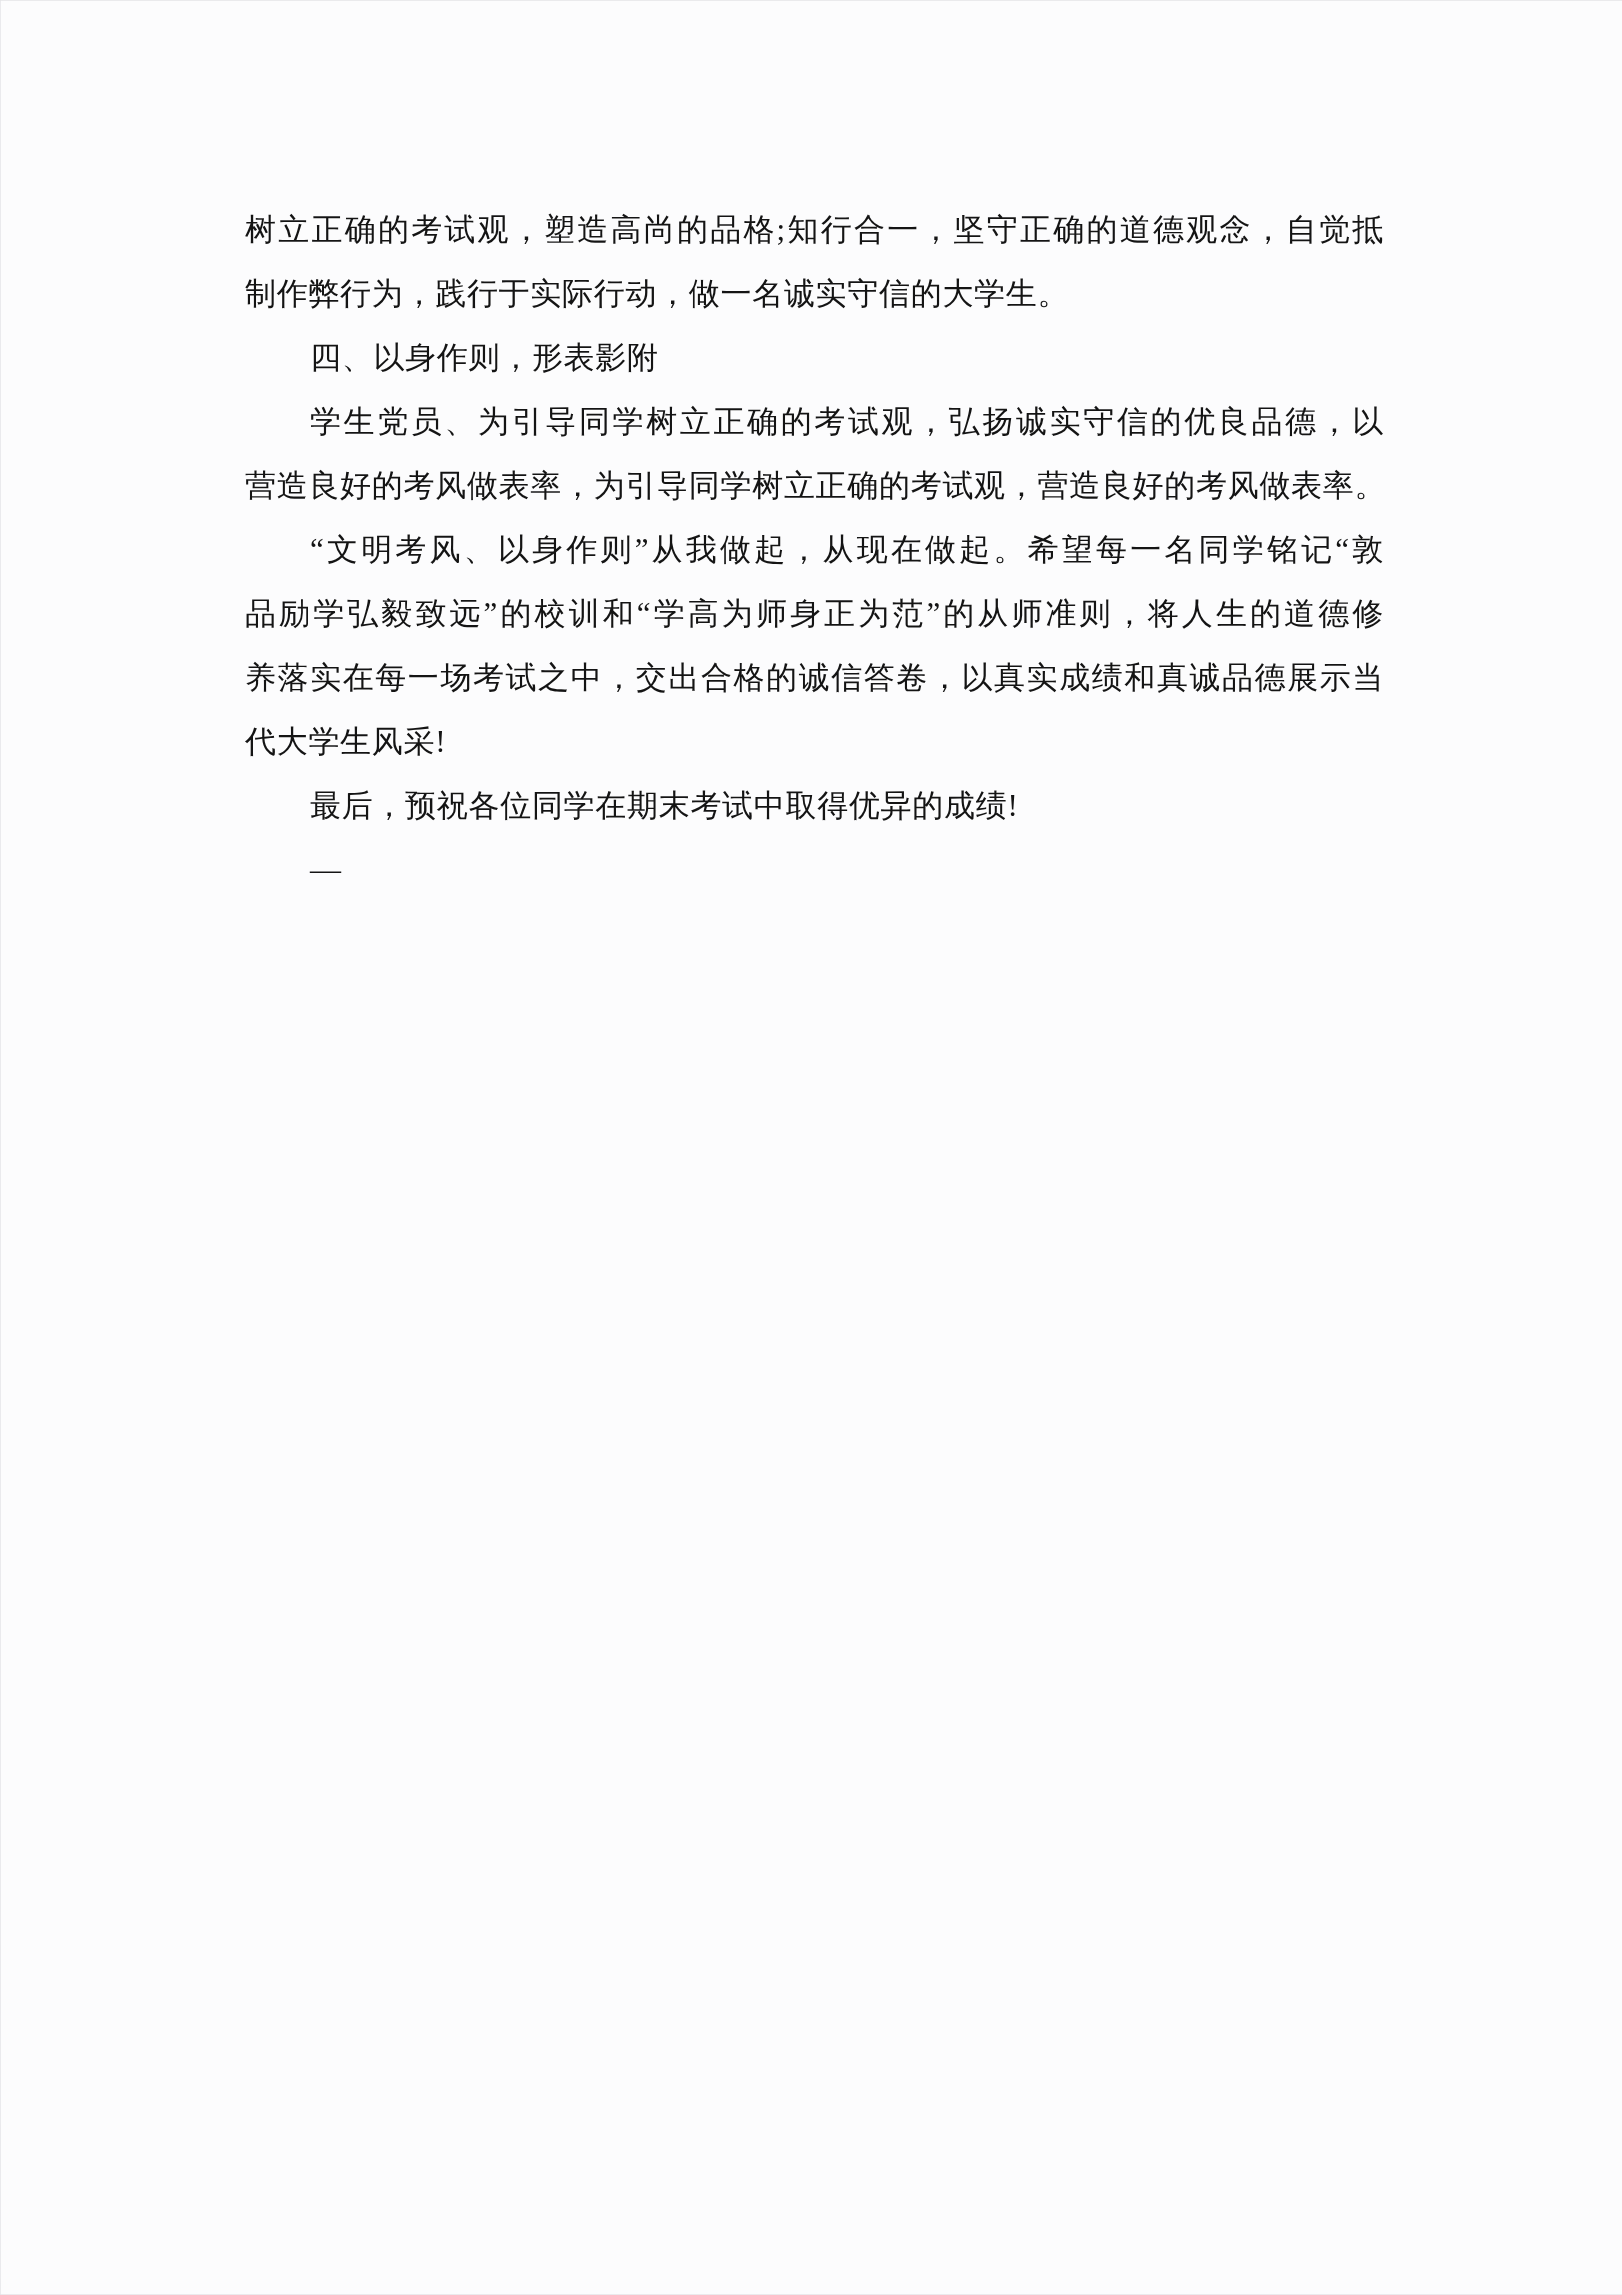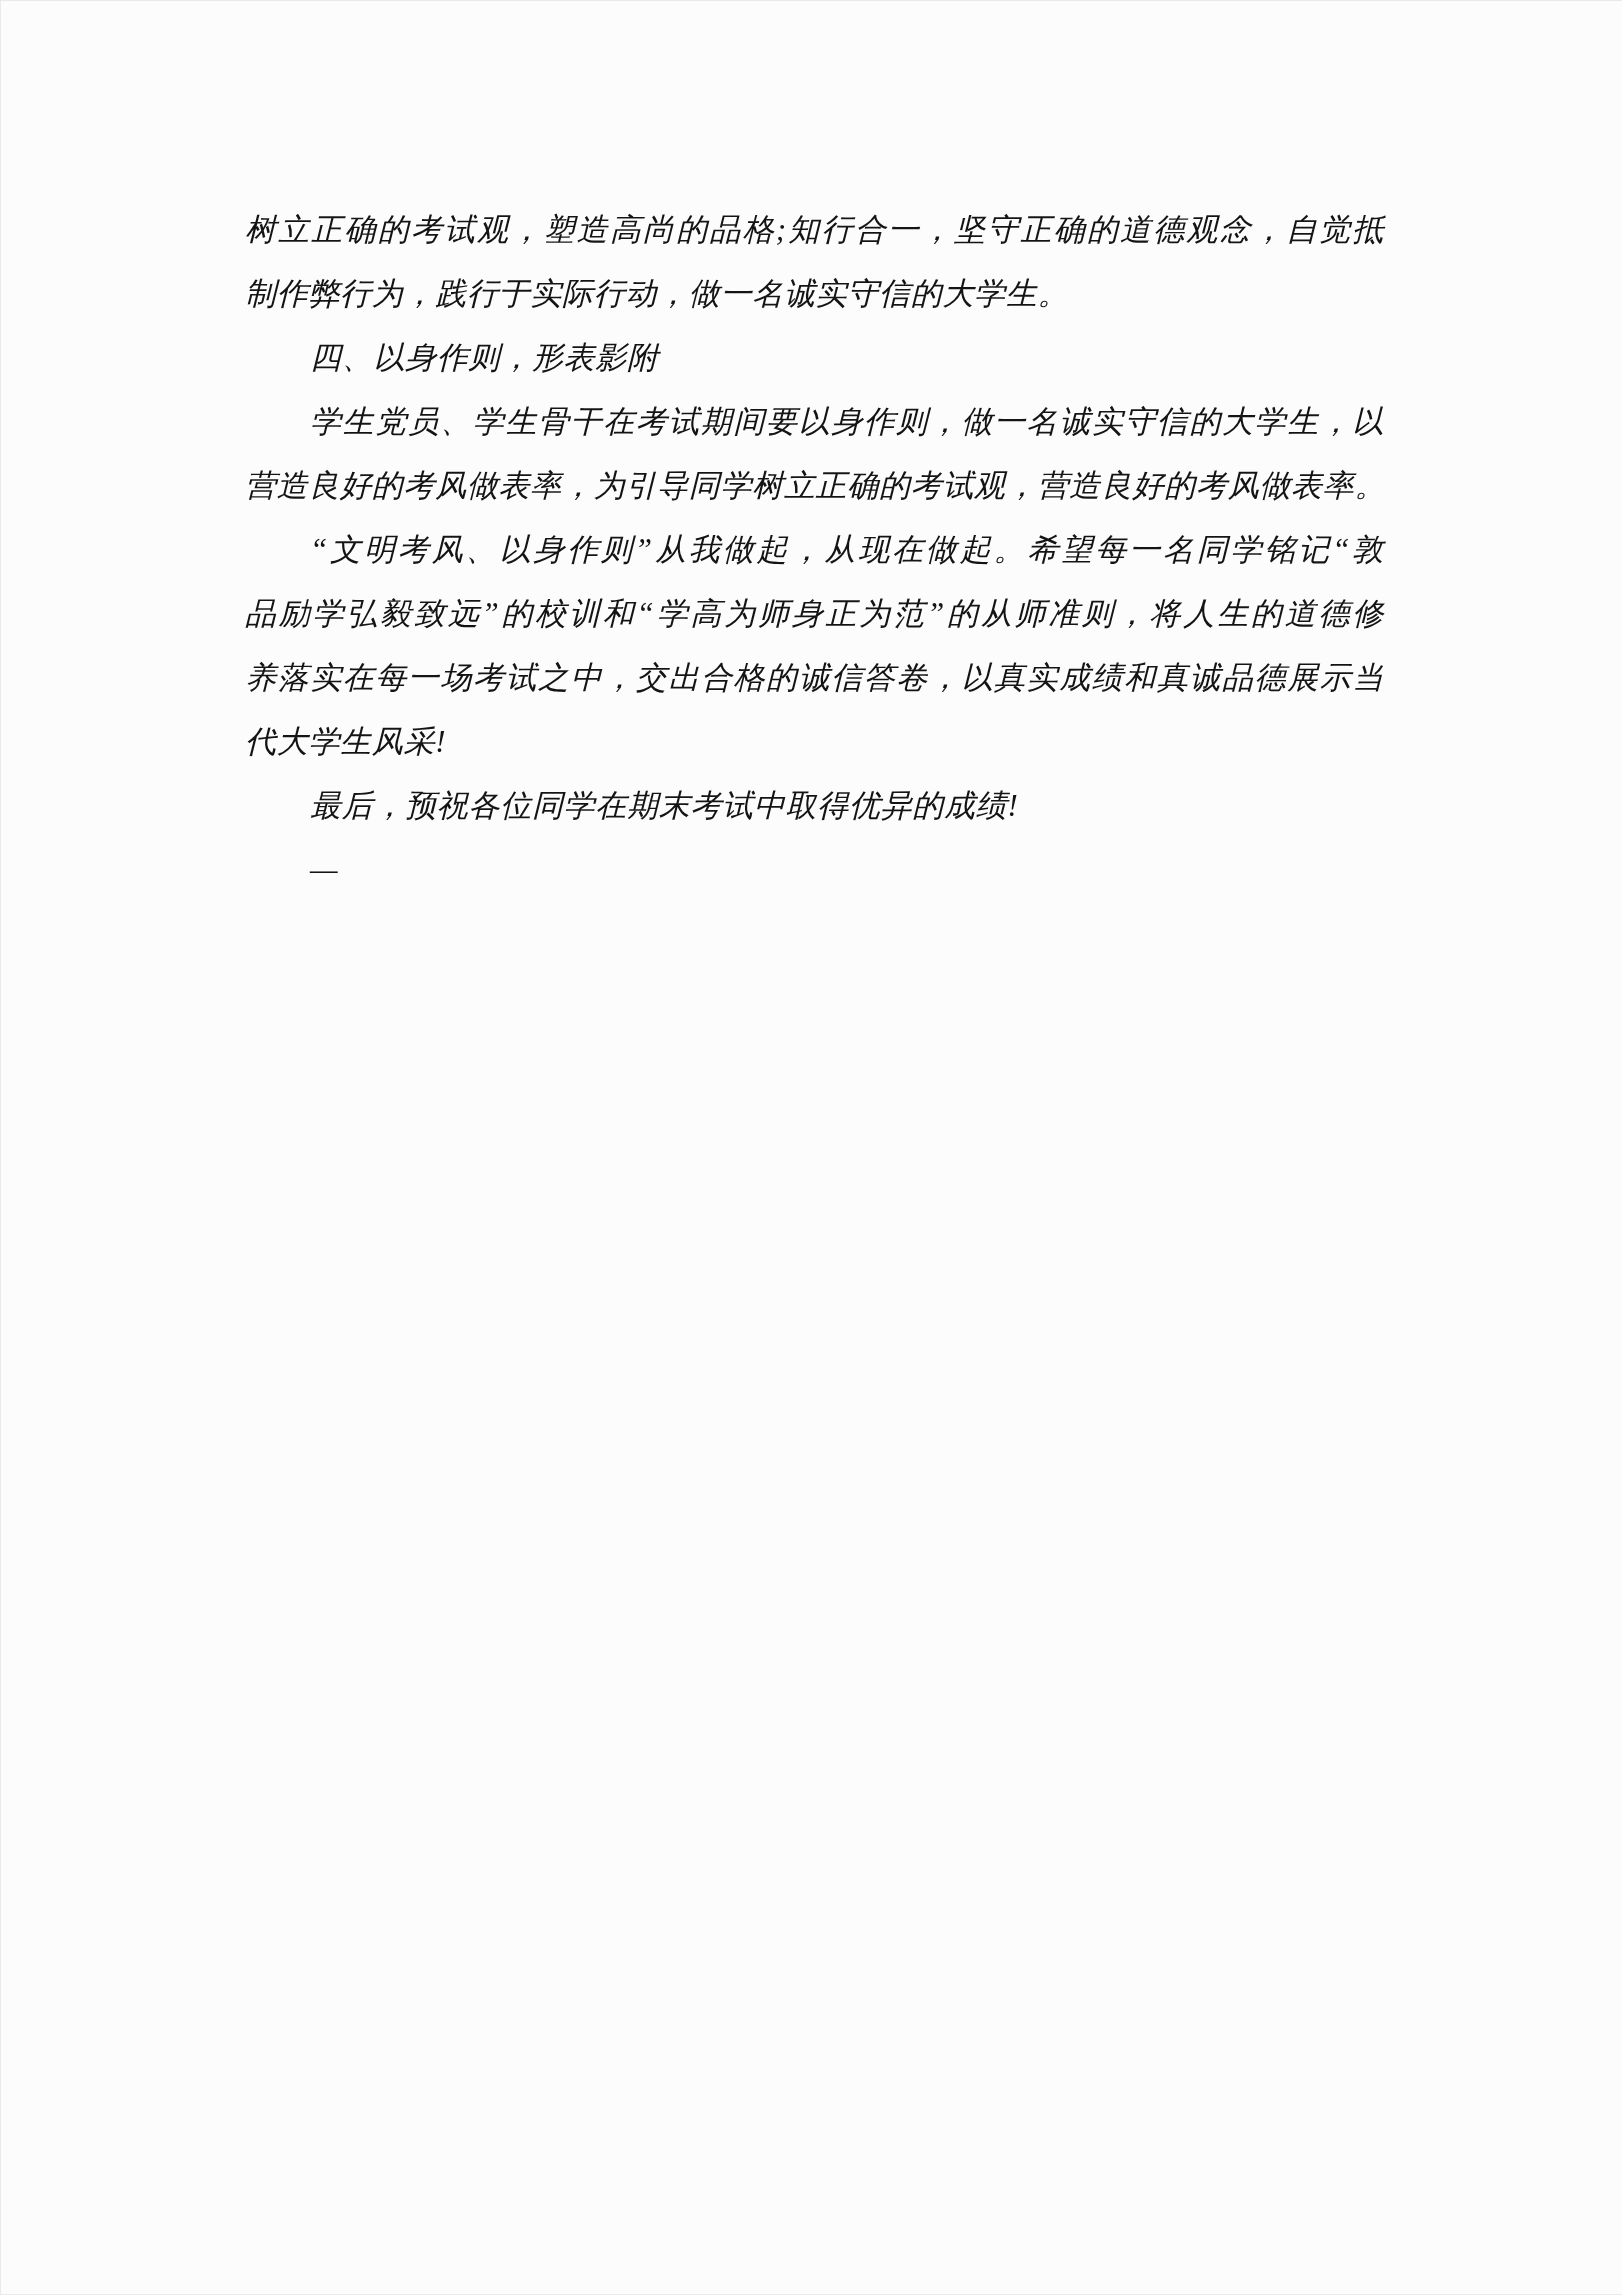--- a/index.html
+++ b/index.html
@@ -23,21 +23,20 @@
     width: 1139px;
     font-size: 31px;
     line-height: 64px;
     color: #141414;
     font-family: "Liberation Serif", "DejaVu Serif", serif;
   }
   .line {
     white-space: nowrap;
     text-align: left;
     letter-spacing: 0.7px;
-    font-style: italic;
   }
   
   .line.fill {
     text-align: justify;
     text-align-last: justify;
     -moz-text-align-last: justify;
     text-justify: inter-character;
   }
   
   .line.indent {
@@ -45,21 +44,21 @@
   }
 </style>
 </head>
 <body>
 
 <div class="page">
   <div class="doc-body">
       <div class="line fill">树立正确的考试观，塑造高尚的品格;知行合一，坚守正确的道德观念，自觉抵</div>
       <div class="line">制作弊行为，践行于实际行动，做一名诚实守信的大学生。</div>
       <div class="line indent">四、以身作则，形表影附</div>
-      <div class="line indent fill">学生党员、学生骨干在考试期间要以身作则，做一名诚实守信的大学生，以</div>
+      <div class="line indent fill">学生党员、为引导同学树立正确的考试观，弘扬诚实守信的优良品德，以</div>
       <div class="line">营造良好的考风做表率，为引导同学树立正确的考试观，营造良好的考风做表率。</div>
       <div class="line indent fill">“文明考风、以身作则”从我做起，从现在做起。希望每一名同学铭记“敦</div>
       <div class="line fill">品励学弘毅致远”的校训和“学高为师身正为范”的从师准则，将人生的道德修</div>
       <div class="line fill">养落实在每一场考试之中，交出合格的诚信答卷，以真实成绩和真诚品德展示当</div>
       <div class="line">代大学生风采!</div>
       <div class="line indent">最后，预祝各位同学在期末考试中取得优异的成绩!</div>
       <div class="line indent">—</div>
     </div>
 </div>
 

